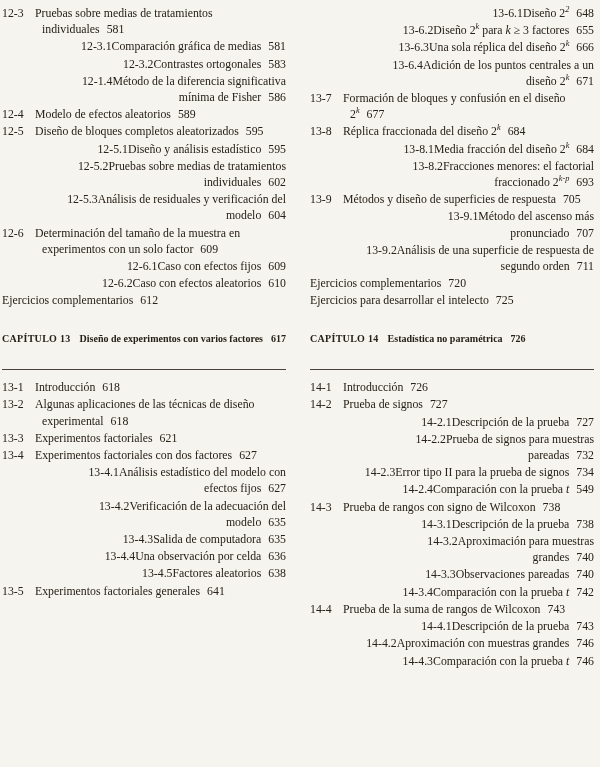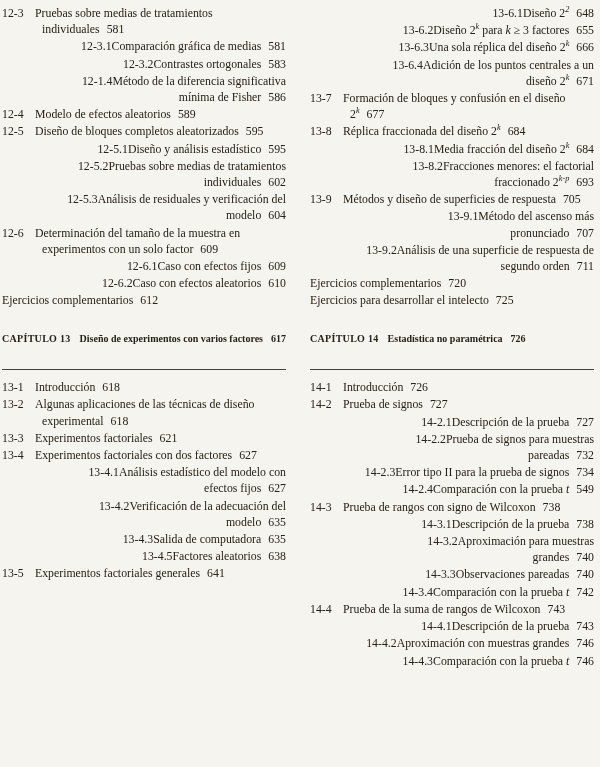--- a/index.html
+++ b/index.html
@@ -60,20 +60,21 @@
       <div class="entry lvl2"><span class="num">12-6.2</span><span class="txt">Caso con efectos aleatorios<span class="page">610</span></span></div>
       <div class="entry lvl0"><span class="txt">Ejercicios complementarios<span class="page">612</span></span></div>
       <div class="chapter"><span class="ch-label">CAPÍTULO 13</span><span class="ch-title">Diseño de experimentos con varios factores</span><span class="page">617</span></div>
       <div class="entry lvl1"><span class="num">13-1</span><span class="txt">Introducción<span class="page">618</span></span></div>
       <div class="entry lvl1"><span class="num">13-2</span><span class="txt">Algunas aplicaciones de las técnicas de diseño experimental<span class="page">618</span></span></div>
       <div class="entry lvl1"><span class="num">13-3</span><span class="txt">Experimentos factoriales<span class="page">621</span></span></div>
       <div class="entry lvl1"><span class="num">13-4</span><span class="txt">Experimentos factoriales con dos factores<span class="page">627</span></span></div>
       <div class="entry lvl2"><span class="num">13-4.1</span><span class="txt">Análisis estadístico del modelo con efectos fijos<span class="page">627</span></span></div>
       <div class="entry lvl2"><span class="num">13-4.2</span><span class="txt">Verificación de la adecuación del modelo<span class="page">635</span></span></div>
       <div class="entry lvl2"><span class="num">13-4.3</span><span class="txt">Salida de computadora<span class="page">635</span></span></div>
+      <div class="entry lvl2"><span class="num">13-4.4</span><span class="txt">Una observación por celda<span class="page">636</span></span></div>
       <div class="entry lvl2"><span class="num">13-4.5</span><span class="txt">Factores aleatorios<span class="page">638</span></span></div>
       <div class="entry lvl1"><span class="num">13-5</span><span class="txt">Experimentos factoriales generales<span class="page">641</span></span></div>
     </div>
   <div class="col">
       <div class="entry lvl2"><span class="num">13-6.1</span><span class="txt">Diseño 2<sup>2</sup><span class="page">648</span></span></div>
       <div class="entry lvl2"><span class="num">13-6.2</span><span class="txt">Diseño 2<sup>k</sup> para <i>k</i> ≥ 3 factores<span class="page">655</span></span></div>
       <div class="entry lvl2"><span class="num">13-6.3</span><span class="txt">Una sola réplica del diseño 2<sup>k</sup><span class="page">666</span></span></div>
       <div class="entry lvl2"><span class="num">13-6.4</span><span class="txt">Adición de los puntos centrales a un diseño 2<sup>k</sup><span class="page">671</span></span></div>
       <div class="entry lvl1"><span class="num">13-7</span><span class="txt">Formación de bloques y confusión en el diseño 2<sup>k</sup><span class="page">677</span></span></div>
       <div class="entry lvl1"><span class="num">13-8</span><span class="txt">Réplica fraccionada del diseño 2<sup>k</sup><span class="page">684</span></span></div>

